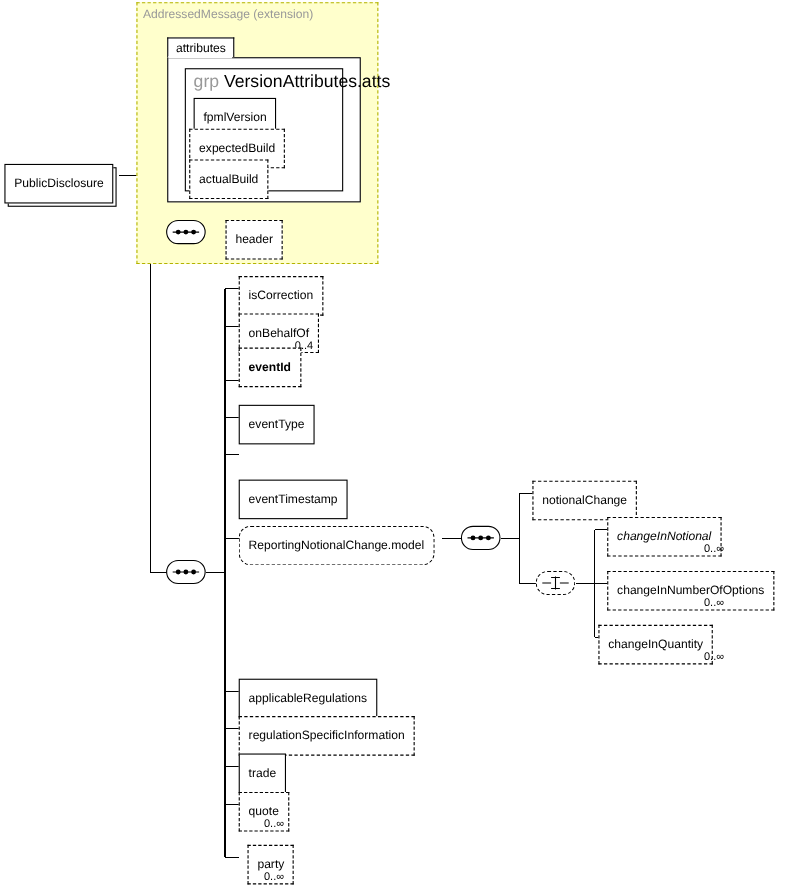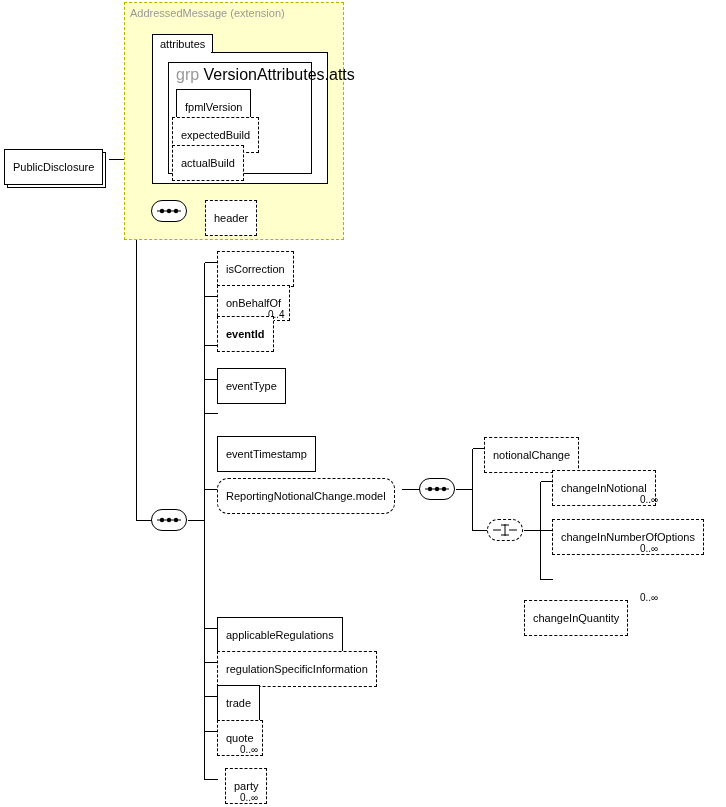--- a/index.html
+++ b/index.html
@@ -229,26 +229,26 @@
 <div class="abs conn dashed" style="left:487px;top:519px;">
   <svg width="26" height="14" viewBox="0 0 26 14" xmlns="http://www.w3.org/2000/svg">
     <line x1="1" y1="7" x2="9" y2="7" stroke="#000" stroke-width="1"></line>
     <line x1="17" y1="7" x2="25" y2="7" stroke="#000" stroke-width="1"></line>
     <line x1="13" y1="1" x2="13" y2="13" stroke="#000" stroke-width="1"></line>
     <line x1="9" y1="2" x2="17" y2="2" stroke="#000" stroke-width="1"></line>
     <line x1="9" y1="12" x2="17" y2="12" stroke="#000" stroke-width="1"></line>
   </svg>
 </div>
 
-<div class="abs node opt" style="left:552px;top:470px;">
+<div class="abs node opt" style="left:552px;top:470px;font-style:italic;">
   <span>changeInNotional</span>
 </div>
 <div class="abs mult" style="left:640px;top:494px;">0..∞</div>
 
 <div class="abs node opt" style="left:552px;top:519px;justify-content:flex-end;">
   <span>changeInNumberOfOptions</span>
 </div>
 <div class="abs mult" style="left:640px;top:543px;">0..∞</div>
 
-<div class="abs node opt" style="left:524px;top:568px;margin-top:32px;">
+<div class="abs node opt" style="left:544px;top:568px;">
   <span>changeInQuantity</span>
 </div>
 <div class="abs mult" style="left:640px;top:592px;">0..∞</div>
 
 </body></html>

